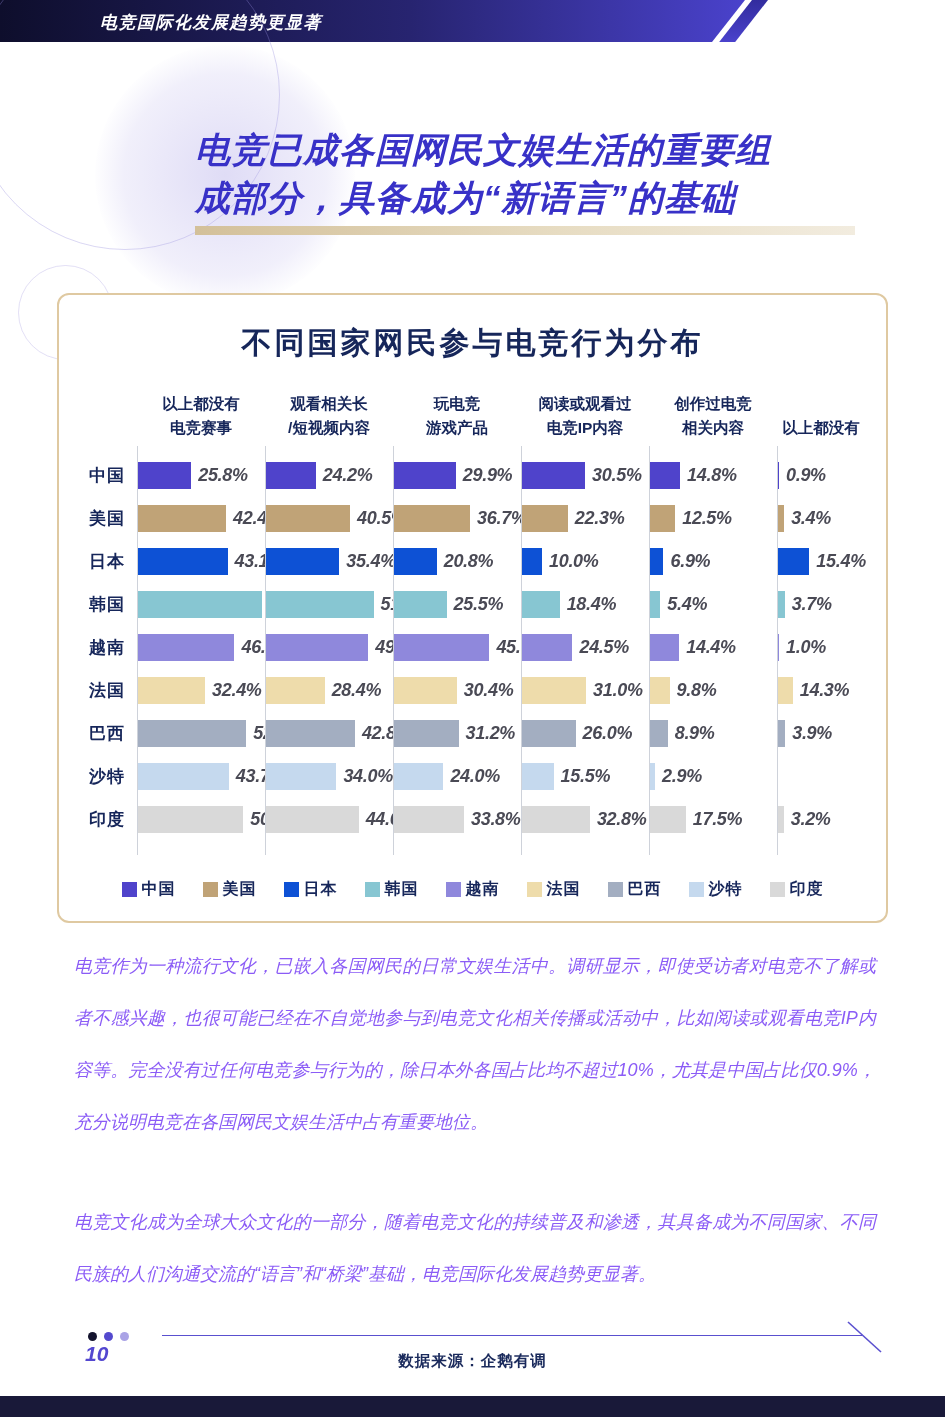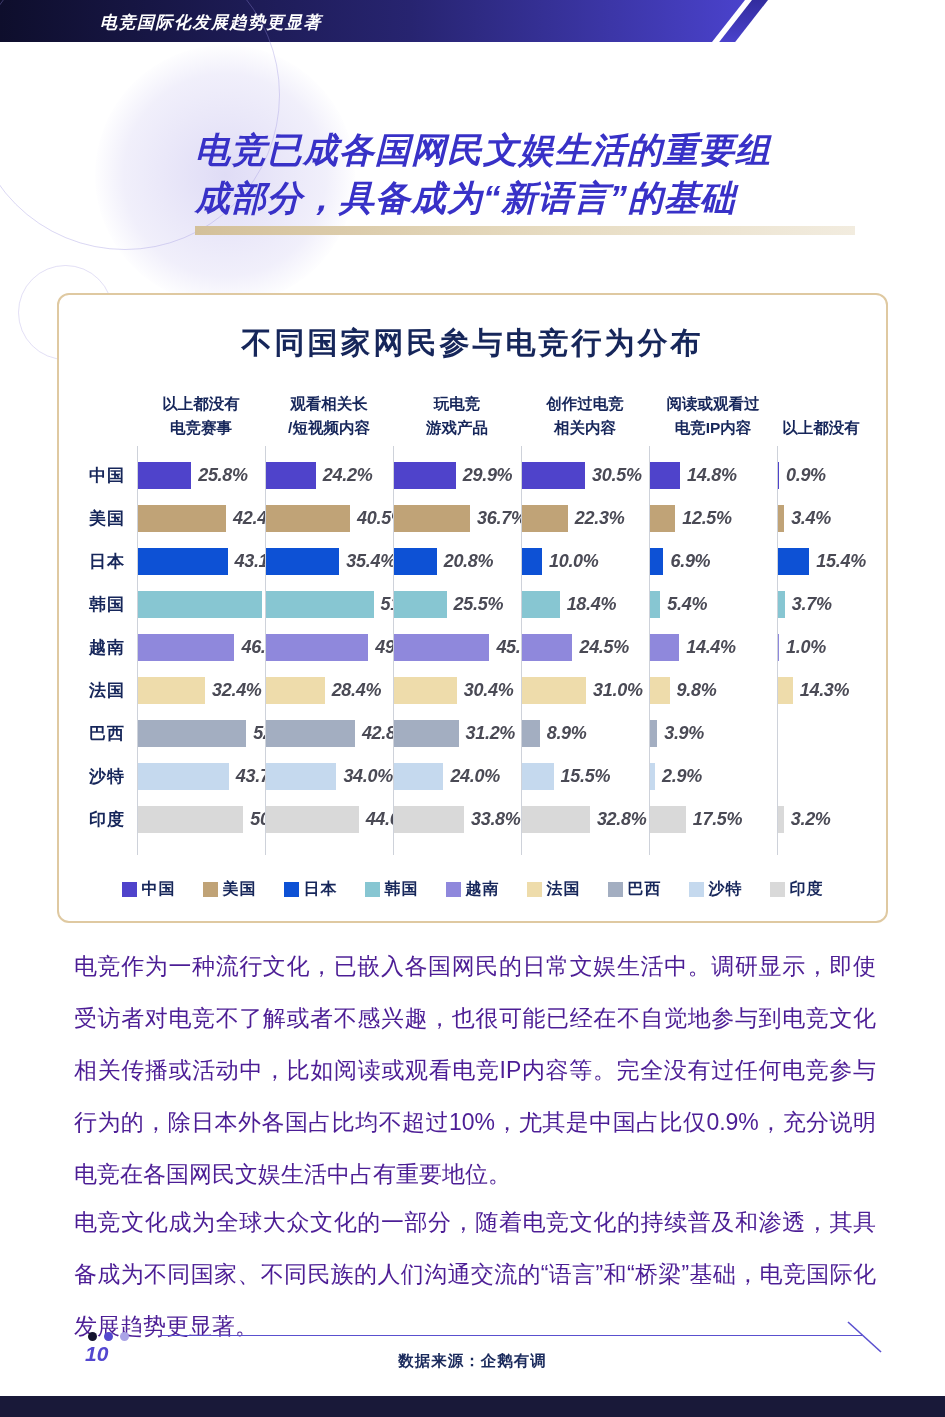--- a/index.html
+++ b/index.html
@@ -94,22 +94,22 @@
     margin-top: 24px; display: flex; justify-content: center;
     align-items: center; gap: 27px;
   }
   .legend-item { display: flex; align-items: center; gap: 5px; }
   .legend-swatch { width: 15px; height: 15px; }
   .legend-label { color: #16265a; font-weight: 800; font-size: 16px; letter-spacing: 1px; }
 
   
   .body-paragraph {
     position: absolute; left: 74px; width: 802px;
-    color: #4c1d95; font-weight: 500;
-    font-size: 23px; line-height: 52px; text-align: justify;
+    color: #8b5cf6; font-style: italic; font-weight: 500;
+    font-size: 18px; line-height: 52px; text-align: justify;
   }
   .paragraph-1 { top: 940px; }
   .paragraph-2 { top: 1196px; }
 
   
   .footer-dots { position: absolute; left: 88px; top: 1332px; display: flex; gap: 7px; }
   .footer-dots span { width: 9px; height: 9px; border-radius: 50%; display: block; }
   .dot-1 { background: #14142e; }
   .dot-2 { background: #5449ce; }
   .dot-3 { background: #aaa3e6; }
@@ -158,26 +158,26 @@
       </div>
       <div class="chart-header-cell">
         <div>观看相关长</div>
         <div>/短视频内容</div>
       </div>
       <div class="chart-header-cell">
         <div>玩电竞</div>
         <div>游戏产品</div>
       </div>
       <div class="chart-header-cell">
+        <div>阅读或观看过</div>
+        <div>电竞IP内容</div>
+      </div>
+      <div class="chart-header-cell">
         <div>创作过电竞</div>
         <div>相关内容</div>
-      </div>
-      <div class="chart-header-cell">
-        <div>阅读或观看过</div>
-        <div>电竞IP内容</div>
       </div>
       <div class="chart-header-cell">
         <div>以上都没有</div>
       </div>
     </div>
   <div class="chart-rows" id="chart-rows">
       <div class="axis-line" style="left: 58px;"></div>
       <div class="axis-line" style="left: 186px;"></div>
       <div class="axis-line" style="left: 314px;"></div>
       <div class="axis-line" style="left: 442px;"></div>
@@ -351,20 +351,24 @@
           <div class="bar" style="width: 109.2px; background: rgb(163, 174, 193);"></div>
           <span class="bar-value">52.0%</span>
         </div>
         <div class="bar-cell">
           <div class="bar" style="width: 89.88px; background: rgb(163, 174, 193);"></div>
           <span class="bar-value">42.8%</span>
         </div>
         <div class="bar-cell">
           <div class="bar" style="width: 65.52px; background: rgb(163, 174, 193);"></div>
           <span class="bar-value">31.2%</span>
+        </div>
+        <div class="bar-cell">
+          <div class="bar" style="width: 54.6px; background: rgb(163, 174, 193);"></div>
+          <span class="bar-value">26.0%</span>
         </div>
         <div class="bar-cell">
           <div class="bar" style="width: 18.69px; background: rgb(163, 174, 193);"></div>
           <span class="bar-value">8.9%</span>
         </div>
         <div class="bar-cell">
           <div class="bar" style="width: 8.19px; background: rgb(163, 174, 193);"></div>
           <span class="bar-value">3.9%</span>
         </div>
       </div>

